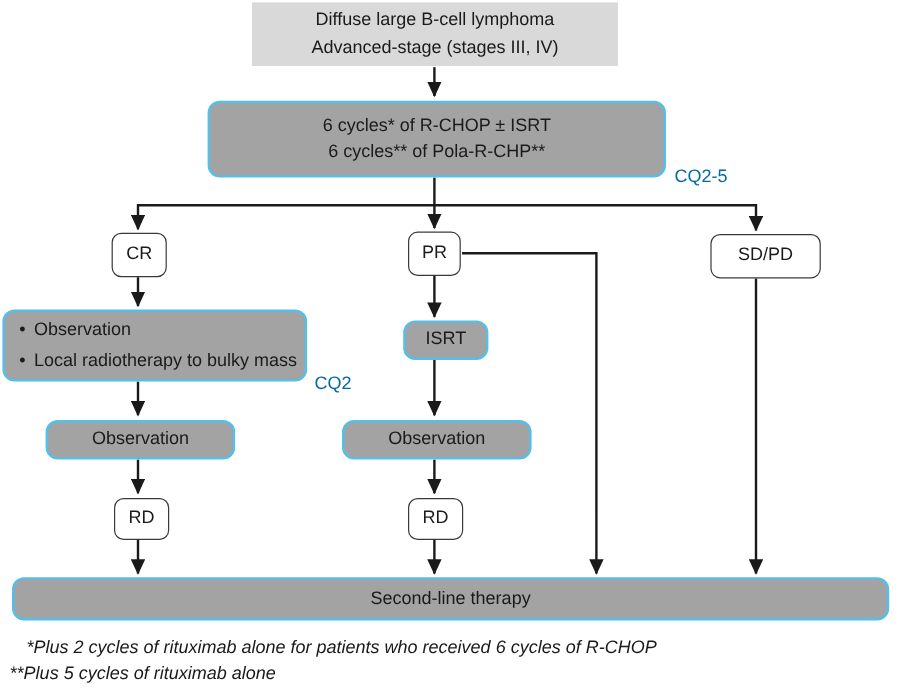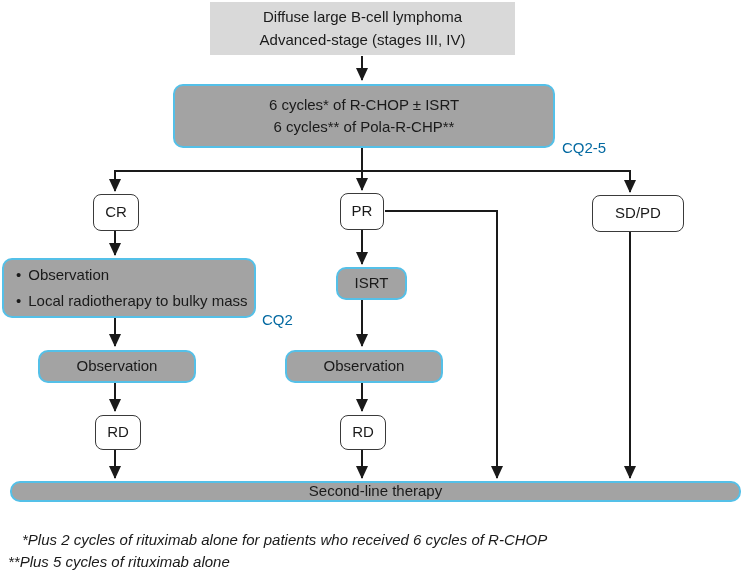--- a/index.html
+++ b/index.html
@@ -139,21 +139,21 @@
   </div>
 
   <div class="node white" style="left:95px;top:415px;width:46px;height:35px;">
     <div>RD</div>
   </div>
 
   <div class="node white" style="left:340px;top:415px;width:46px;height:35px;">
     <div>RD</div>
   </div>
 
-  <div class="node blue" style="left:10px;top:481px;width:731px;height:21px;">
+  <div class="node blue" style="left:10px;top:481px;width:731px;height:36px;">
     <div>Second-line therapy</div>
   </div>
 
   <div class="footnotes">
     <div class="footnote-1">*Plus 2 cycles of rituximab alone for patients who received 6 cycles of R-CHOP</div>
     <div>**Plus 5 cycles of rituximab alone</div>
   </div>
 
 </div>
 

